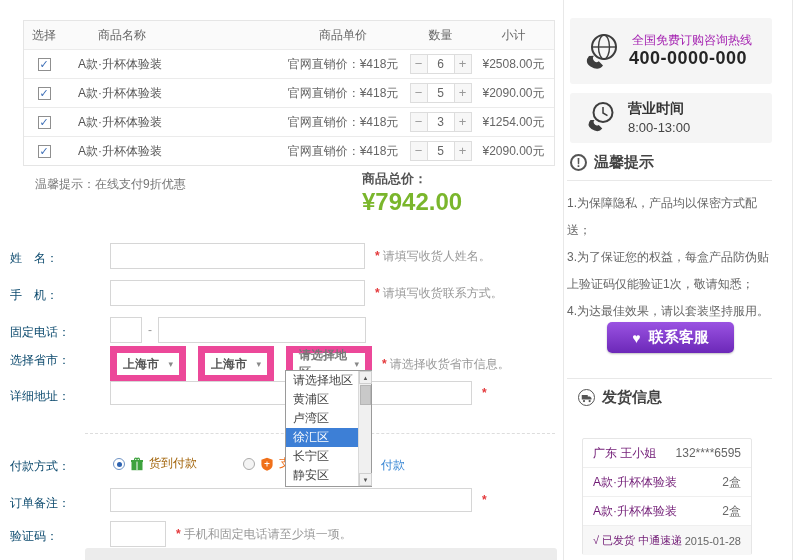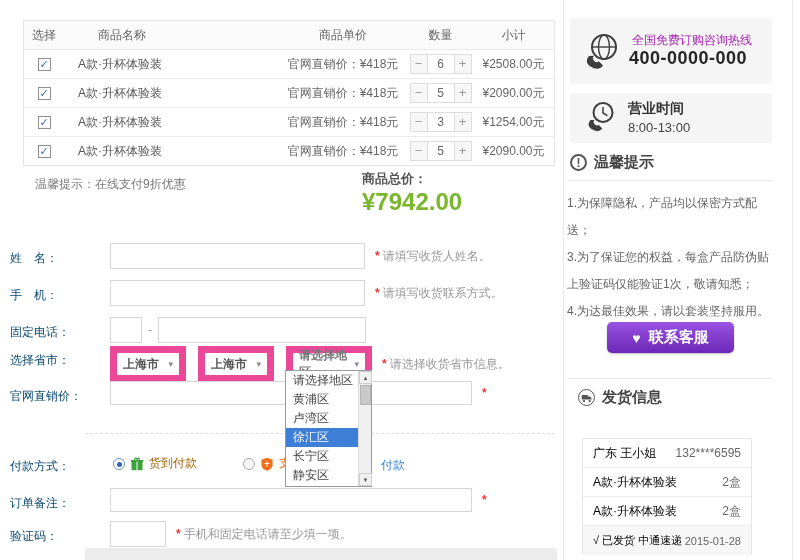--- a/index.html
+++ b/index.html
@@ -94,21 +94,21 @@
                  background:linear-gradient(#9a53e2,#6c28b8); color:#fff; font-size:15px; font-weight:bold;
                  display:flex; align-items:center; justify-content:center; gap:8px; cursor:pointer;
                  box-shadow:0 1px 2px rgba(0,0,0,.25); font-family:inherit; }
   .heart { font-size:14px; }
   .ship-divider { left:567px; top:378px; width:205px; height:1px; background:#e8e8e8; }
   .truck-circle { width:17px; height:17px; border:1.5px solid #555; border-radius:50%; }
   .shipbox { left:582px; top:438px; width:170px; height:117px; border:1px solid #e6e6e6; border-radius:2px; }
   .shiprow { display:flex; justify-content:space-between; align-items:center; height:29px;
              padding:0 10px; border-bottom:1px solid #efefef; font-size:12px; }
   .shiprow:last-child { border-bottom:none; background:#f7f7f7; font-size:11px; }
-  .ship-left { color:#000000; white-space:nowrap; }
+  .ship-left { color:#701a75; white-space:nowrap; }
   .ship-right { color:#666; white-space:nowrap; }
 </style>
 </head>
 <body>
 
 <div class="abs ptable">
   <div class="trow thead">
     <div class="c1">选择</div>
     <div class="c2">商品名称</div>
     <div class="c3">商品单价</div>
@@ -219,21 +219,21 @@
     <span class="caret">▾</span>
   </div>
   <div class="selectbox" style="width:86px; margin-left:12px; color:#777;">
     <span>请选择地区</span>
     <span class="caret">▾</span>
   </div>
   <span class="req">*</span>
   <span class="hint">请选择收货省市信息。</span>
 </div>
 
-<div class="abs flabel" style="top:388px;">官网直销价：</div>
+<div class="abs flabel" style="top:388px;">详细地址：</div>
 <div class="frow" style="left:110px; top:381px;">
   <input class="inp" style="width: 362px; height: 24px;">
   <span class="req">*</span>
 </div>
 
 <div class="abs dashed-sep"></div>
 
 <div class="abs flabel" style="top:458px;">付款方式：</div>
 <div class="frow" style="left:113px; top:455px; gap:18px;">
   <div class="pay-item">

